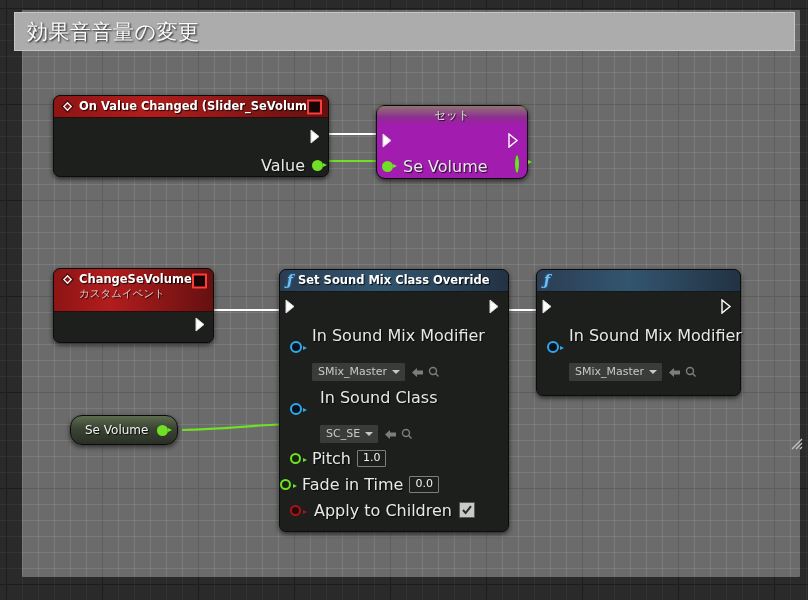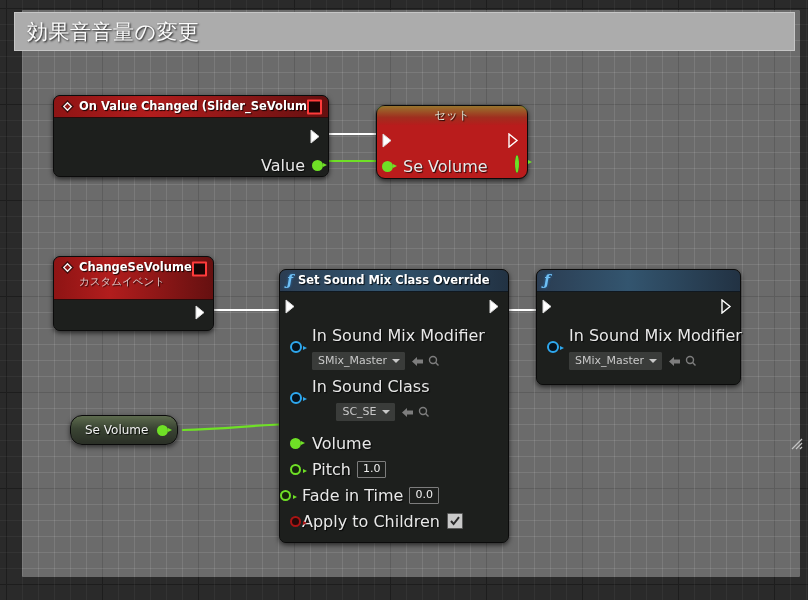--- a/index.html
+++ b/index.html
@@ -221,21 +221,21 @@
     margin-left: 7px;
     width: 14px; height: 14px;
     background: #c9c9c9;
     border: 1px solid #5a5a5a;
     border-radius: 1px;
     display: inline-flex; align-items: center; justify-content: center;
   }
 
   
   .row2 { position: relative; display: flex; align-items: flex-start; }
-  .row2 .stack { display: flex; flex-direction: column; gap: 7px; }
+  .row2 .stack { display: flex; flex-direction: column; gap: 18px; }
 
   
   .getter {
     position: absolute;
     z-index: 20;
     border-radius: 12px;
     border: 1px solid #0b0b0b;
     background: linear-gradient(to bottom, #5d6b4e 0%, #3a4433 45%, #2a2f26 100%);
     box-shadow: 0 2px 5px rgba(0,0,0,0.6);
     display: flex; align-items: center;
@@ -288,21 +288,21 @@
         </svg>
       </div>
 
       <div style="position:absolute; right:5px; top:38px; display:flex; align-items:center;">
         <span class="row-label">Value</span>
         <span class="pin pin-float-filled" style="margin-left:7px;"></span>
       </div>
     </div>
   </div>
 
-  <div class="node" id="node-set-se-volume" style="left:376px; top:105px; width:152px; border-radius:9px; background:#b91c1c;">
+  <div class="node" id="node-set-se-volume" style="left:376px; top:105px; width:152px; border-radius:9px; background:#a21caf;">
     <div class="hdr hdr-set" style="padding-top:2px;padding-bottom:2px;">
       <span style="font-weight:normal;color:#dfe7d8;">セット</span>
     </div>
     <div class="body" style="height:53px; background:transparent;">
 
       <div style="position:absolute; left:5px; top:8px;">
         <svg class="exec" viewBox="0 0 13 15">
           <polygon points="1,1 9,7.5 1,14" fill="#ffffff" stroke="#d8d8d8" stroke-width="1"></polygon>
         </svg>
       </div>
@@ -317,21 +317,21 @@
         <span class="pin pin-float-filled"></span>
         <span class="row-label" style="margin-left:10px;">Se Volume</span>
       </div>
 
       <div style="position:absolute; right:8px; top:32px;">
         <span class="pin pin-float-hollow"></span>
       </div>
     </div>
   </div>
 
-  <div class="node" id="node-change-se-volume" style="left:53px; top:256px; width:161px;">
+  <div class="node" id="node-change-se-volume" style="left:53px; top:268px; width:161px;">
     <div class="hdr hdr-event" style="align-items:flex-start; padding:3px 7px 4px 7px; height:35px;">
       <svg class="icon-diamond" viewBox="0 0 14 14" style="margin-top:1px;">
         <polygon points="7,1 13,7 7,13 1,7" fill="#f2f2f2" stroke="#3a0909" stroke-width="1.3"></polygon>
         <polygon points="7,4 10,7 7,10 4,7" fill="#8e1414"></polygon>
       </svg>
       <span style="display:flex;flex-direction:column;line-height:14px;">
         <span>ChangeSeVolume</span>
         <span class="hdr-sub">カスタムイベント</span>
       </span>
       <span class="delegate-pin" style="top:12px;"></span>
@@ -382,60 +382,56 @@
                 <circle cx="5" cy="5" r="3.5" fill="none" stroke="#7d7d7d" stroke-width="1.4"></circle>
                 <line x1="7.6" y1="7.6" x2="10.5" y2="10.5" stroke="#7d7d7d" stroke-width="1.4"></line>
               </svg>
             </span>
           </span>
         </div>
       </div>
 
       <div class="row2" style="margin-top:7px; padding-left:10px;">
         <span class="pin pin-obj" style="margin-top:15px;"></span>
-        <div class="stack" style="margin-left:10px;align-items:flex-end;">
+        <div class="stack" style="margin-left:18px;">
           <span class="row-label">In Sound Class</span>
           <span style="display:flex;align-items:center;">
             <span class="dropdown">
               <span>SC_SE</span>
               <span class="caret"></span>
             </span>
             <span class="mini-icons">
               <svg width="13" height="11" viewBox="0 0 13 11">
                 <path d="M6 1 L1 5.5 L6 10 L6 7.5 L12 7.5 L12 3.5 L6 3.5 Z" fill="#7d7d7d"></path>
               </svg>
               <svg width="12" height="12" viewBox="0 0 12 12">
                 <circle cx="5" cy="5" r="3.5" fill="none" stroke="#7d7d7d" stroke-width="1.4"></circle>
                 <line x1="7.6" y1="7.6" x2="10.5" y2="10.5" stroke="#7d7d7d" stroke-width="1.4"></line>
               </svg>
             </span>
           </span>
         </div>
       </div>
 
-      <div class="row" style="margin-top:11px; padding-left:10px; height:22px;">
-        <span class="pin pin-float-filled"></span>
-        <span class="row-label" style="margin-left:11px;">Volume</span>
-      </div>
 
       <div class="row" style="margin-top:4px; padding-left:10px; height:22px;">
         <span class="pin pin-float-hollow"></span>
         <span class="row-label" style="margin-left:11px;">Pitch</span>
         <span class="valbox">1.0</span>
       </div>
 
       <div class="row" style="margin-top:4px; height:22px;">
         <span class="pin pin-float-hollow"></span>
         <span class="row-label" style="margin-left:11px;">Fade in Time</span>
         <span class="valbox">0.0</span>
       </div>
 
       <div class="row" style="margin-top:4px; padding-left:10px; height:22px;">
         <span class="pin pin-bool-hollow"></span>
-        <span class="row-label" style="margin-left:1px;">Apply to Children</span>
+        <span class="row-label" style="margin-left:13px;">Apply to Children</span>
         <span class="checkbox">
           <svg width="12" height="12" viewBox="0 0 12 12">
             <path d="M2 6 L4.6 9 L10 2.2" fill="none" stroke="#2a2a2a" stroke-width="2"></path>
           </svg>
         </span>
       </div>
     </div>
   </div>
 
   <div class="node" id="node-push-sound-mix" style="left:536px; top:269px; width:205px;">

